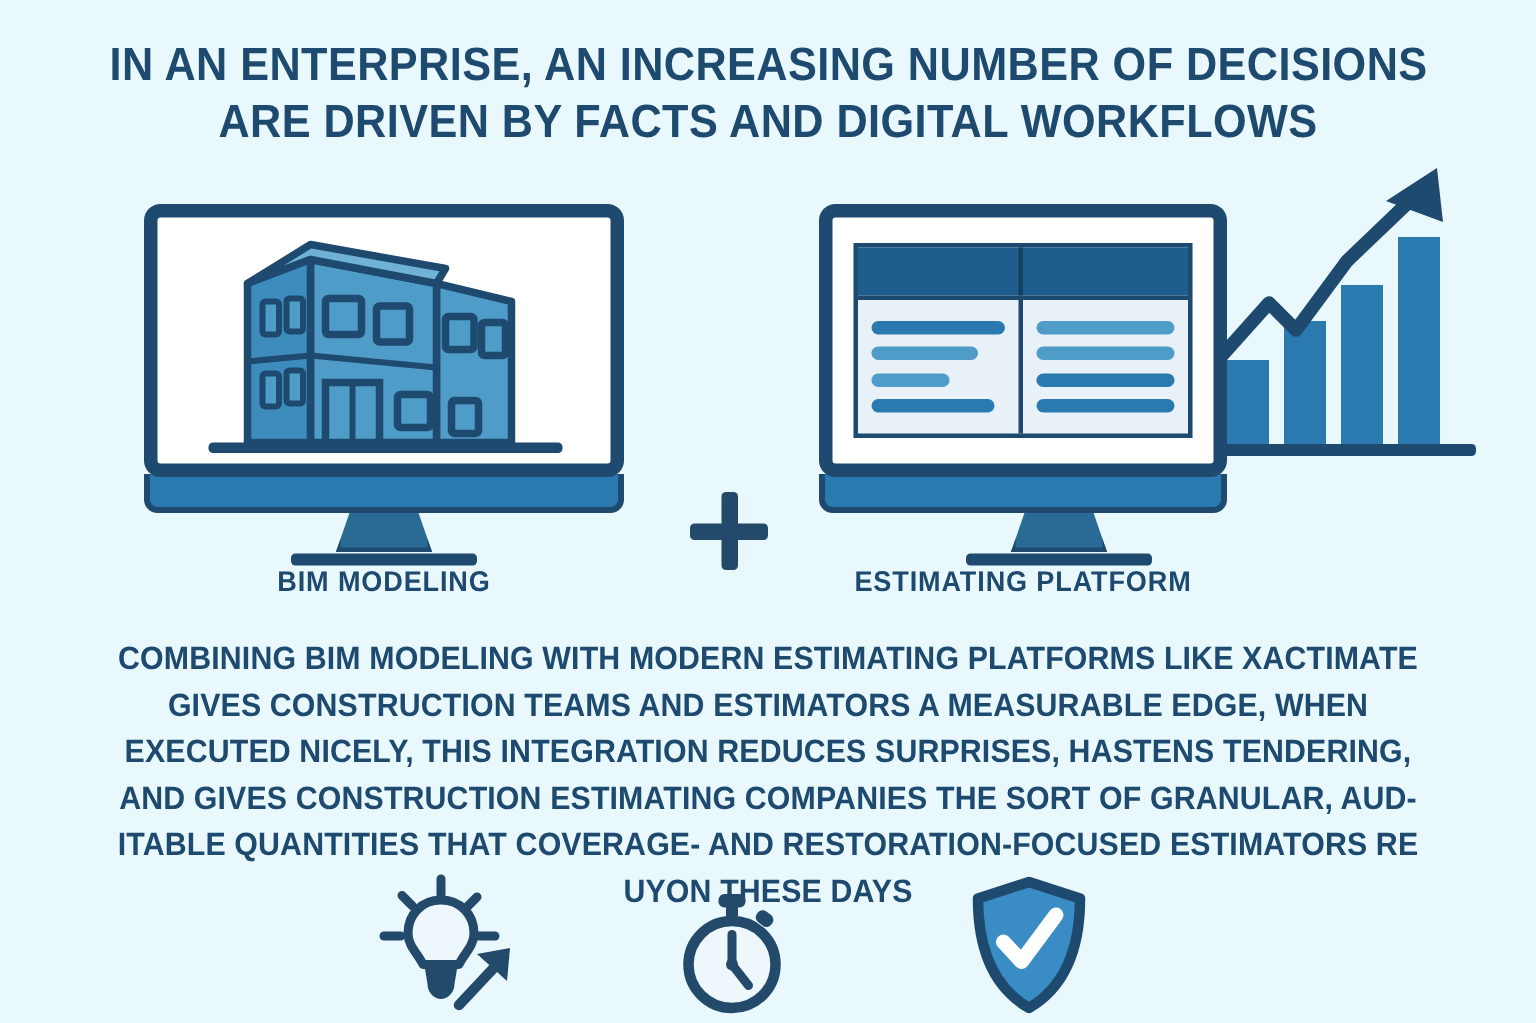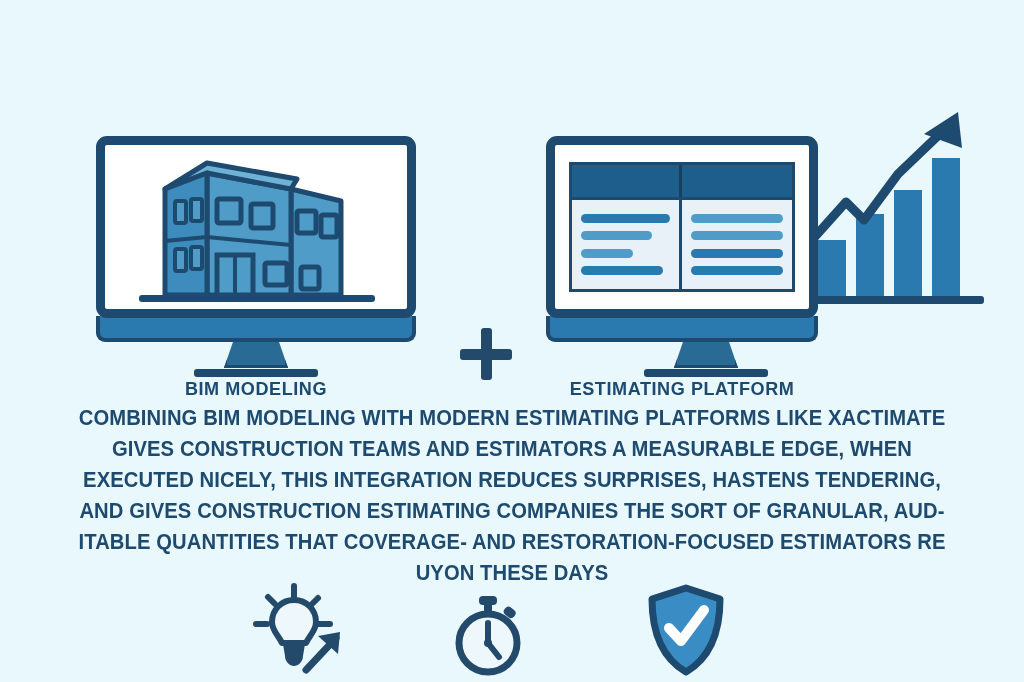--- a/index.html
+++ b/index.html
@@ -180,21 +180,21 @@
     text-transform: uppercase;
     text-align: center;
     transform: scaleX(0.95);
   }
   .caption.left  { left: 96px;  width: 320px; }
   .caption.right { left: 546px; width: 272px; }
 
   
   .body-block {
     position: absolute;
-    top: 403px;
+    top: 424px;
     left: 0;
     width: 1024px;
     text-align: center;
   }
   .body-line {
     display: block;
     color: #1d4a6e;
     font-weight: bold;
     font-size: 21.5px;
     line-height: 1.44;
@@ -216,20 +216,24 @@
   .bottom-icon svg { display: block; overflow: visible; }
   .icon-idea      { left: 248px; top: 4px;  width: 104px; height: 96px; }
   .icon-stopwatch { left: 446px; top: 18px; width: 84px;  height: 84px; }
   .icon-shield    { left: 644px; top: 8px;  width: 84px;  height: 92px; }
 </style>
 </head>
 <body>
 
 <div id="infographic">
 
+  <div class="title-block">
+    <span class="title-line">IN AN ENTERPRISE, AN INCREASING NUMBER OF DECISIONS</span>
+    <span class="title-line">ARE DRIVEN BY FACTS AND DIGITAL WORKFLOWS</span>
+  </div>
 
   <div class="visual-row">
 
     <div class="monitor left">
       <div class="screen-frame">
         <svg class="building-svg" viewBox="0 0 302 164">
 
           <rect x="34" y="150" width="236" height="7" rx="3" fill="#1d4a6e"></rect>
 
           <polygon points="186,44 236,56 236,150 186,150" fill="#4f9cc9" stroke="#1d4a6e" stroke-width="5" stroke-linejoin="round"></polygon>

